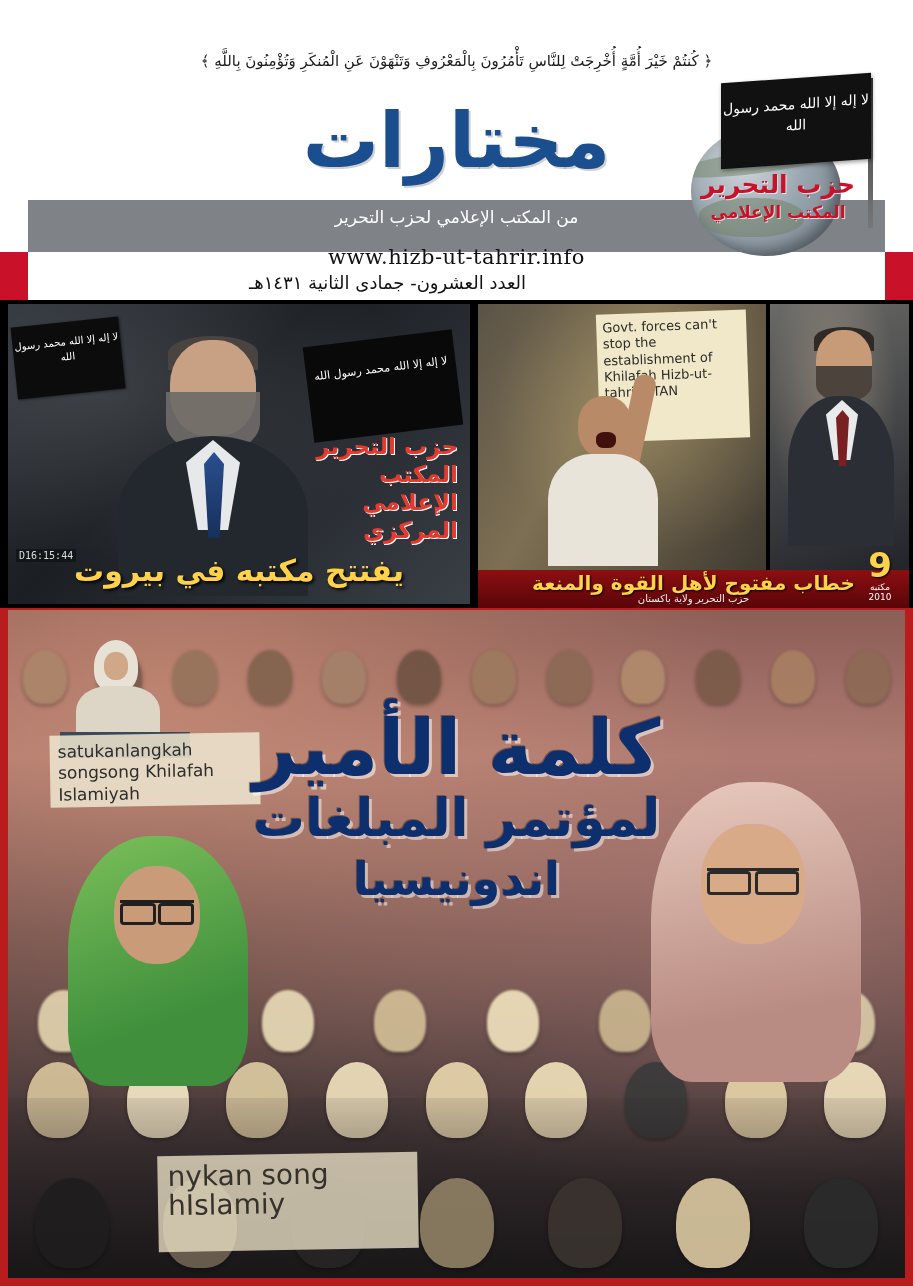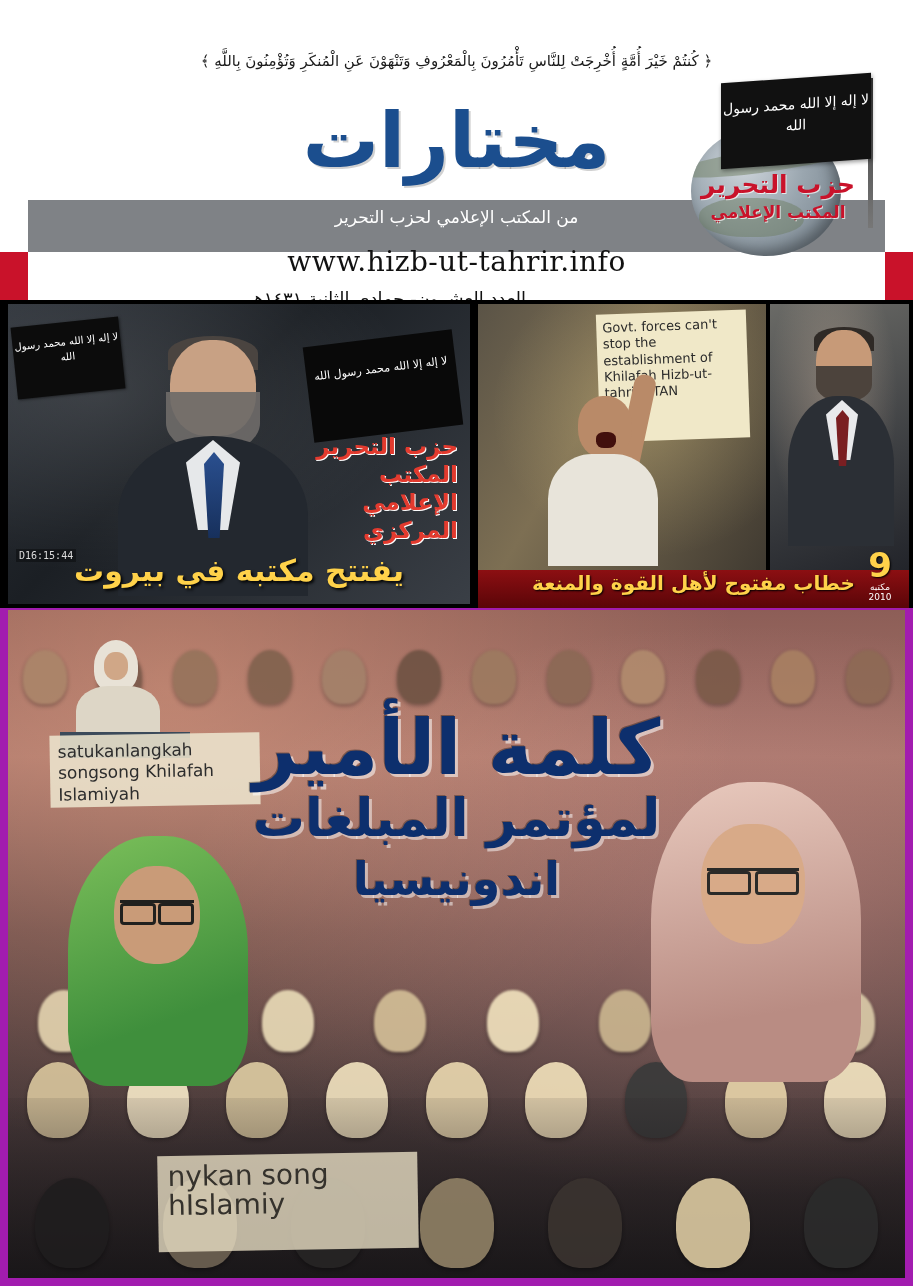--- a/index.html
+++ b/index.html
@@ -12,21 +12,21 @@
     height: 1286px;
     font-family: "DejaVu Sans", "Liberation Sans", sans-serif;
     overflow: hidden;
     position: relative;
   }
 
   .page {
     position: relative;
     width: 913px;
     height: 1286px;
-    background: #a21caf;
+    background: #b91c1c;
     overflow: hidden;
   }
 
   
   .masthead {
     position: absolute;
     left: 0; top: 0;
     width: 913px;
     height: 300px;
     background: #ffffff;
@@ -81,28 +81,28 @@
     font-size: 17px;
     color: #ffffff;
     direction: rtl;
   }
   .website {
     position: absolute;
     left: 0; top: 245px;
     width: 913px;
     text-align: center;
     font-family: "DejaVu Serif", "Liberation Serif", serif;
-    font-size: 28px;
+    font-size: 21px;
     color: #111111;
     direction: ltr;
     letter-spacing: 0.5px;
   }
   .issue {
     position: absolute;
-    left: 0; top: 288px;
+    left: 0; top: 272px;
     width: 775px;
     text-align: center;
     font-size: 18px;
     color: #111111;
     direction: rtl;
   }
 
   
   .logo-wrap {
     position: absolute;
@@ -652,20 +652,21 @@
         <div class="m2-head"></div>
         <div class="m2-beard"></div>
         <div class="m2-body"></div>
         <div class="m2-shirt"></div>
         <div class="m2-tie"></div>
       </div>
     </div>
 
     <div class="mid-banner">
       <div class="mid-banner-text">خطاب مفتوح لأهل القوة والمنعة</div>
+      <div class="mid-banner-sub">حزب التحرير ولاية باكستان</div>
     </div>
     <div class="channel-badge">
       <div class="channel-num">9</div>
       <div class="channel-date">مكتبه</div>
       <div class="channel-date">2010</div>
     </div>
   </div>
 
   <div class="cover">
 

